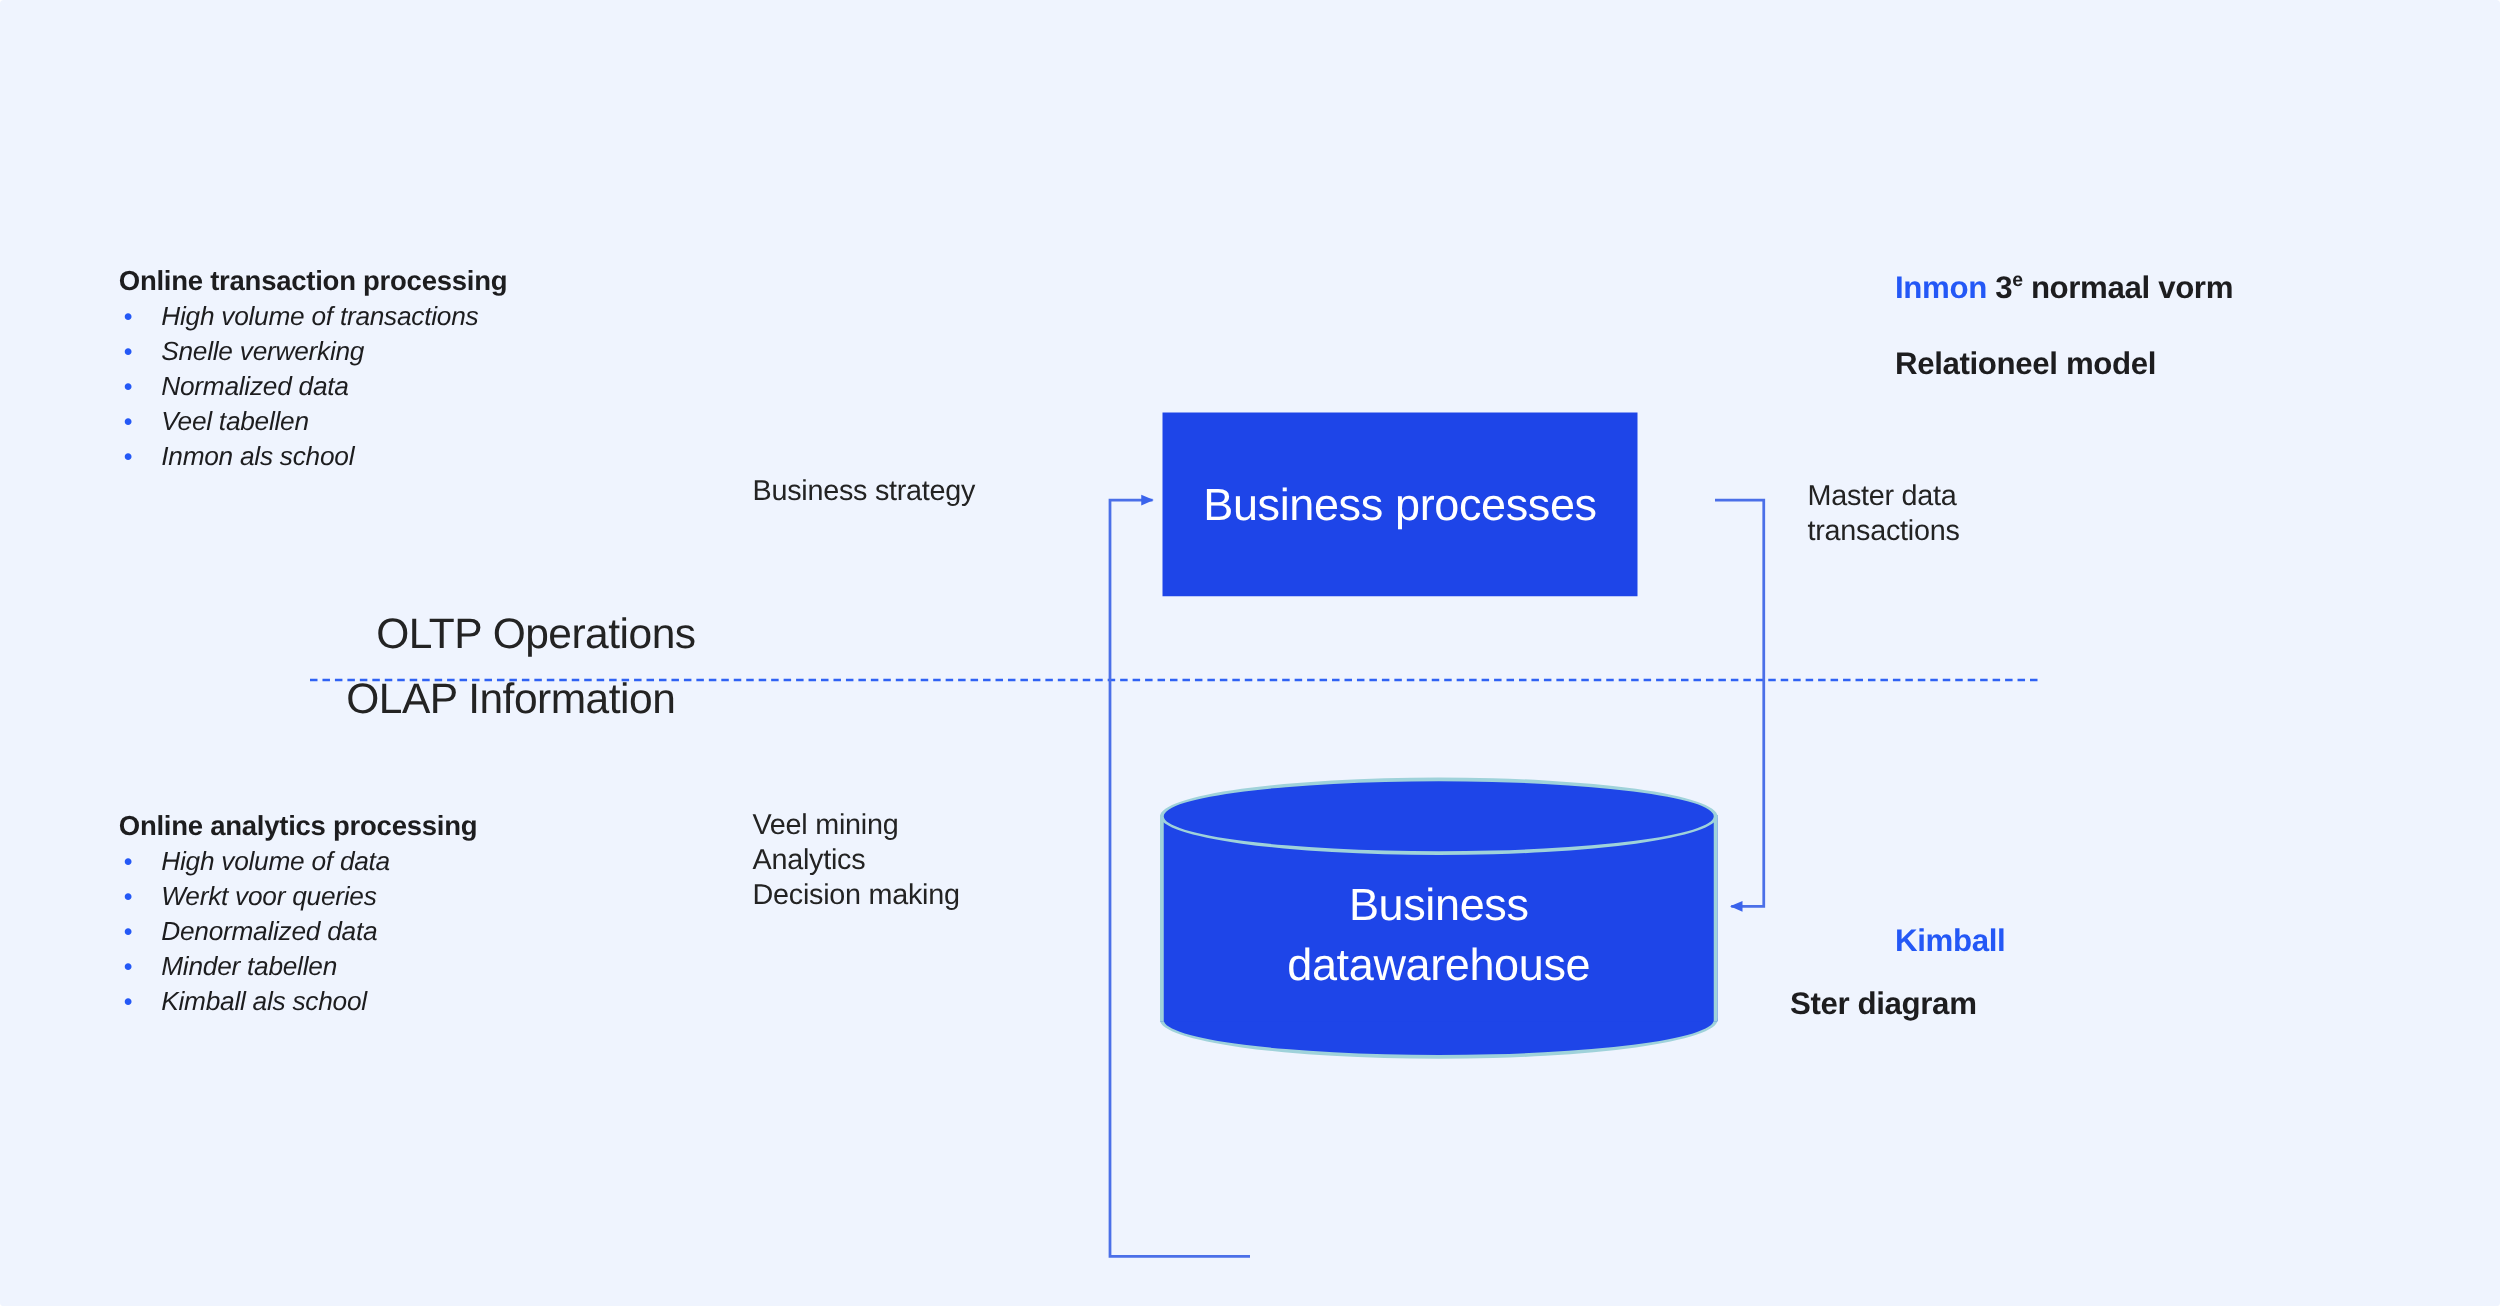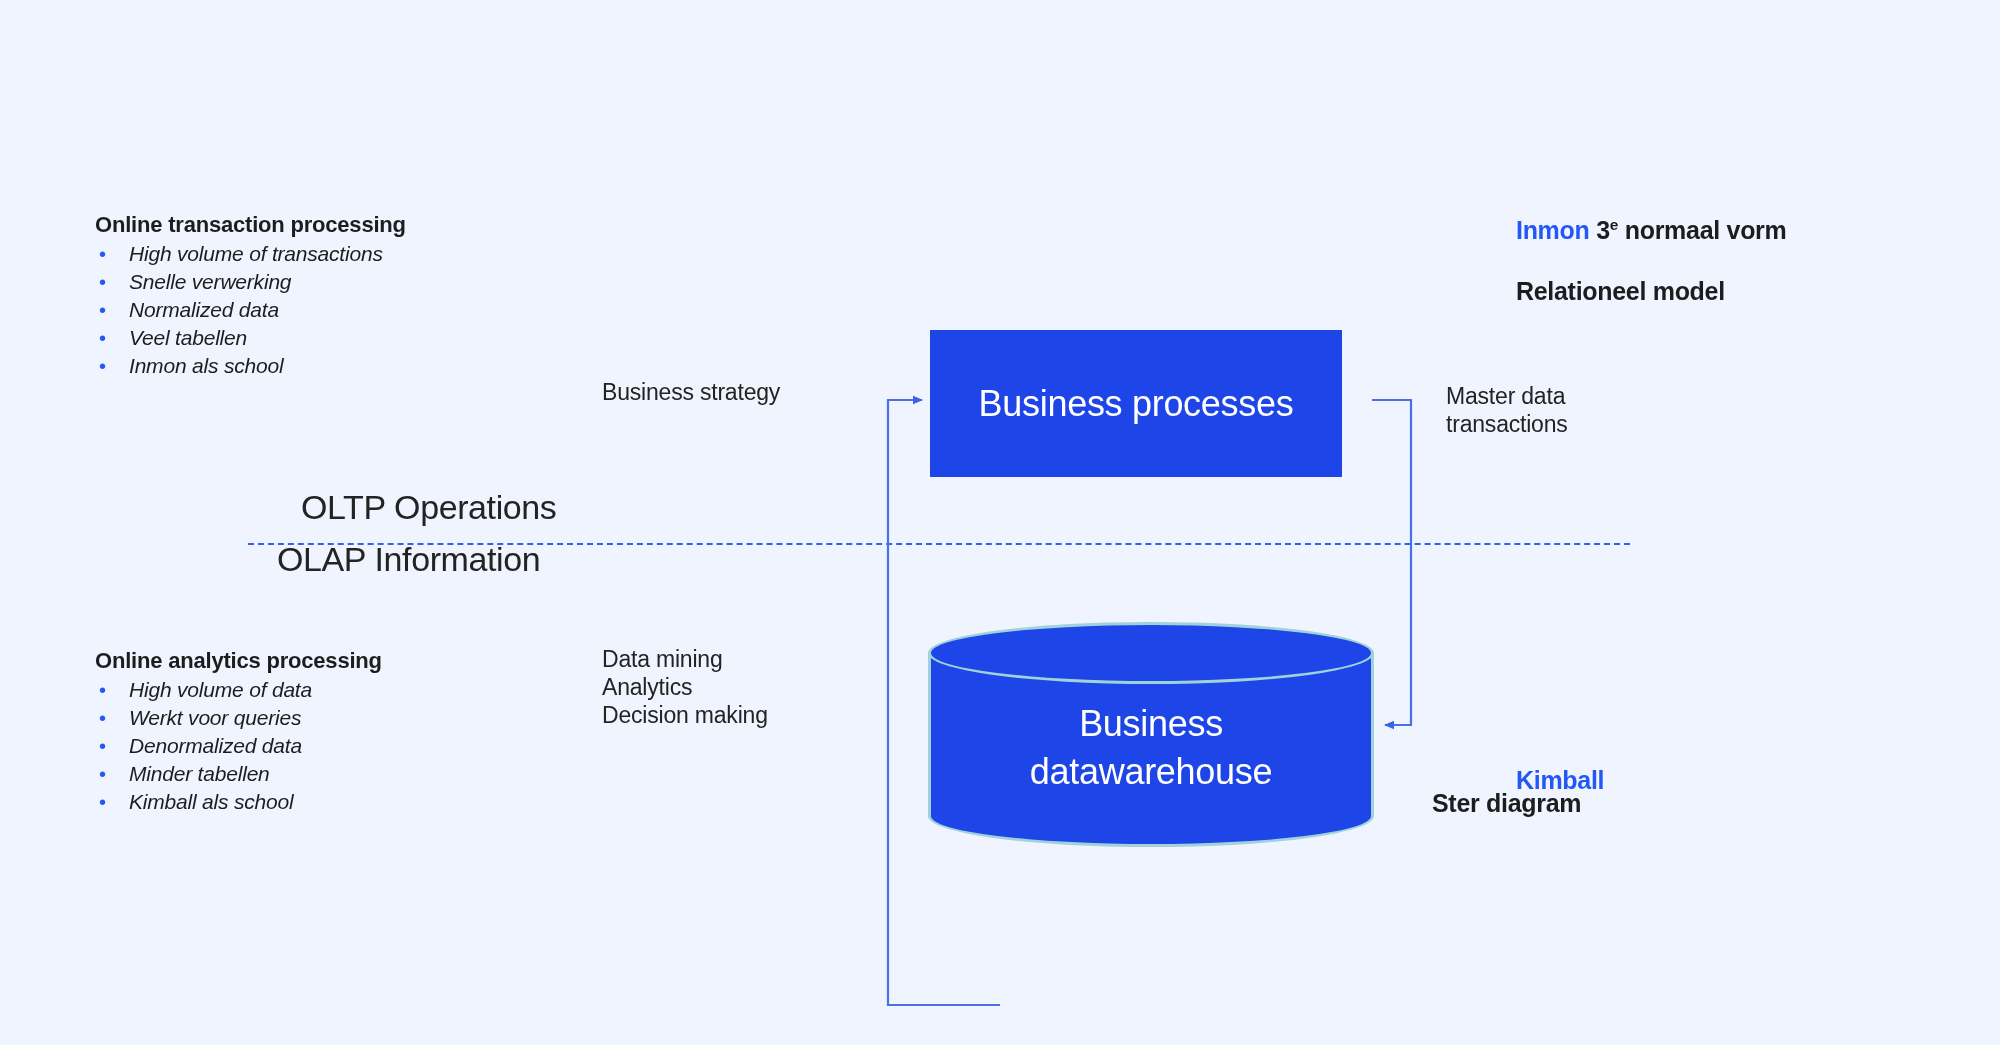--- a/index.html
+++ b/index.html
@@ -94,21 +94,21 @@
     color: #232323;
     letter-spacing: -0.4px;
     white-space: nowrap;
   }
 
   
   .process-box {
     position: absolute;
     left: 930px;
     top: 330px;
-    width: 412px;
+    width: 380px;
     height: 147px;
     background: #1e45e8;
     display: flex;
     align-items: center;
     justify-content: center;
   }
   .process-box-label {
     font-family: "Liberation Sans", sans-serif;
     font-size: 36px;
     color: #ffffff;
@@ -274,27 +274,27 @@
       <div>Business</div>
       <div>datawarehouse</div>
     </div>
   </div>
 
   <div class="flow-label" style="left:602px; top:378px;">Business strategy</div>
 
   <div class="flow-label" style="left:1446px; top:382px;">Master data
 transactions</div>
 
-  <div class="flow-label" style="left:602px; top:645px;">Data mining
+  <div class="flow-label" style="left:602px; top:645px;">Veel mining
 Analytics
 Decision making</div>
 
   <div class="right-head" style="left:1516px; top:216px;">
     <span class="accent">Inmon</span><span> 3</span><sup>e</sup><span> normaal vorm</span>
   </div>
 
   <div class="right-head" style="left:1516px; top:277px;">Relationeel model</div>
 
-  <div class="right-head accent" style="left:1516px; top:766px; color:#2458f6;">Kimball</div>
+  <div class="right-head accent" style="left:1516px; top:739px; color:#2458f6;">Kimball</div>
 
   <div class="right-head" style="left:1432px; top:789px;text-align:right;">Ster diagram</div>
 
 </div>
 
 </body></html>

